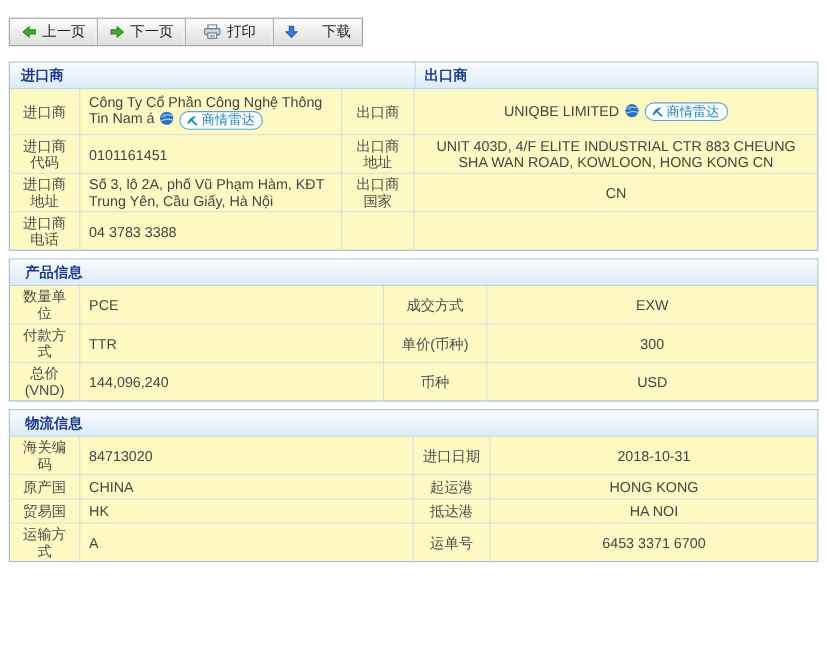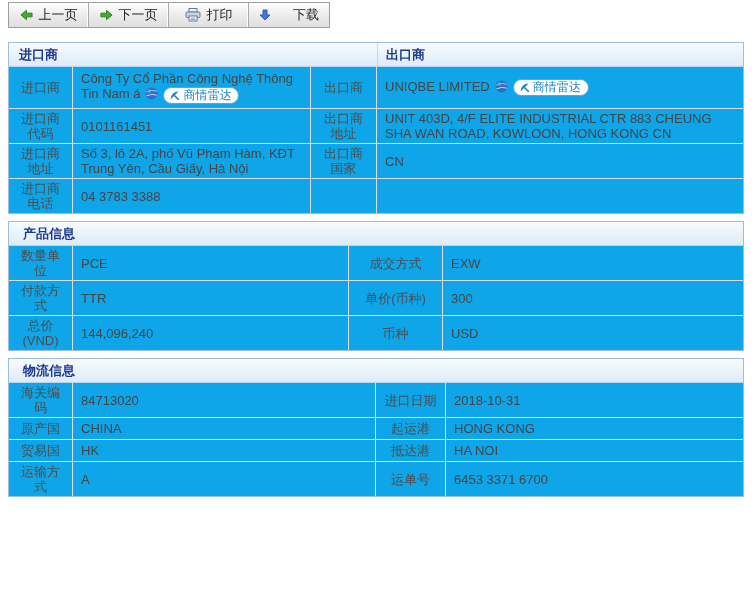--- a/index.html
+++ b/index.html
@@ -15,49 +15,49 @@
     font-weight:bold; font-style:italic; font-size:22px; letter-spacing:1px;
     color:#2a2421; position:relative; z-index:2;
   }
   .logo-cn { font-style:italic; font-size:17px; color:#2a2421; margin-left:6px; font-weight:bold; }
   .swoosh { position:absolute; left:52px; top:-10px; z-index:1; pointer-events:none; }
   .title {
     position:absolute; left:0; right:0; top:20px; text-align:center;
     font-size:17px; font-weight:bold; color:#000;
   }
   .toolbar {
-    margin:2px 0 14px 8px; display:inline-flex;
+    margin:16px 0 14px 8px; display:inline-flex;
     border:1px solid #9e9e9e;
     background:linear-gradient(#fefefe,#e9e9e9 60%, #e0e0e0);
     font-family:Liberation Serif, serif;
   }
   .tbtn {
     width:80px; height:24px; display:flex; align-items:center; justify-content:center;
     gap:6px; font-size:13px; color:#222; cursor:pointer;
     border-right:1px solid #ababab; box-shadow: inset -1px 0 0 #ffffff;
   }
   .tbtn:last-child { border-right:none; box-shadow:none;gap:22px; }
 
-  .section { margin:0 8px 7px 8px; border:1px solid #9abde0; background:#0ea5e9; }
+  .section { margin:0 8px 7px 8px; border:1px solid #9abde0; background:#fef9c3; }
   .sec-header {
     height:24px; display:flex; align-items:center;
     background:linear-gradient(#f8fbfe,#dcebf8);
     border-bottom:1px solid #bad4ed;
     color:#1d3a8f; font-weight:bold; font-size:13px;
   }
   .sec-header .h-left { width:368px; padding-left:10px; }
   .sec-header .h-right { flex:1; padding-left:8px; border-left:1px solid #c3d8ee; height:100%; display:flex; align-items:center; }
   .sec-header.single { padding-left:14px; }
 
   table.grid { width:100%; border-collapse:separate; border-spacing:0; table-layout:fixed; font-size:13px; }
   table.grid td {
     border-right:1px solid #dcdcdc; border-bottom:1px solid #dcdcdc;
     padding:2px 8px; line-height:15px; vertical-align:middle; overflow:hidden;
   }
-  table.grid tr td:last-child { border-right:none; }
+  table.grid tr td:last-child { border-right:none;text-align:center; }
   table.grid tr:last-child td { border-bottom:none; }
   td.lab { text-align:center; color:#4d4d4d; padding:2px 3px; }
   td.val { color:#454545; }
   tr.r42 { height:42px; }
   tr.r32 { height:32px; }
   tr.r22 { height:22px; }
 
   .badge {
     display:inline-flex; align-items:center; gap:3px;
     border:1px solid #55a7d8; border-radius:9px; height:17px;

